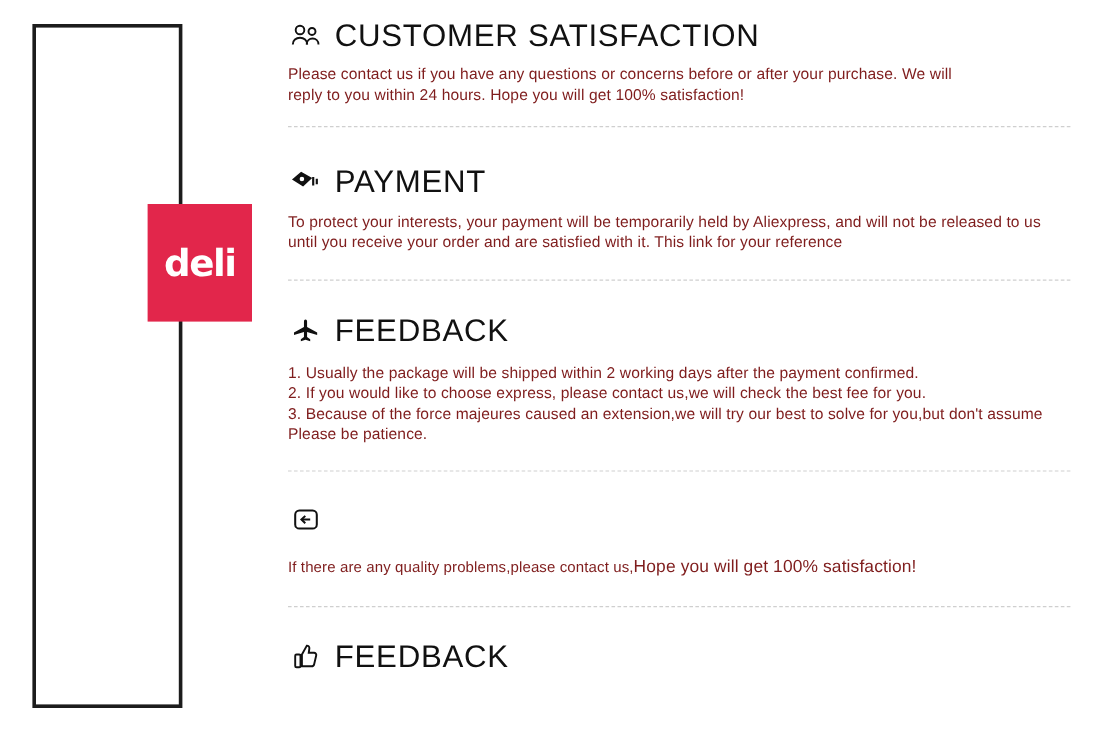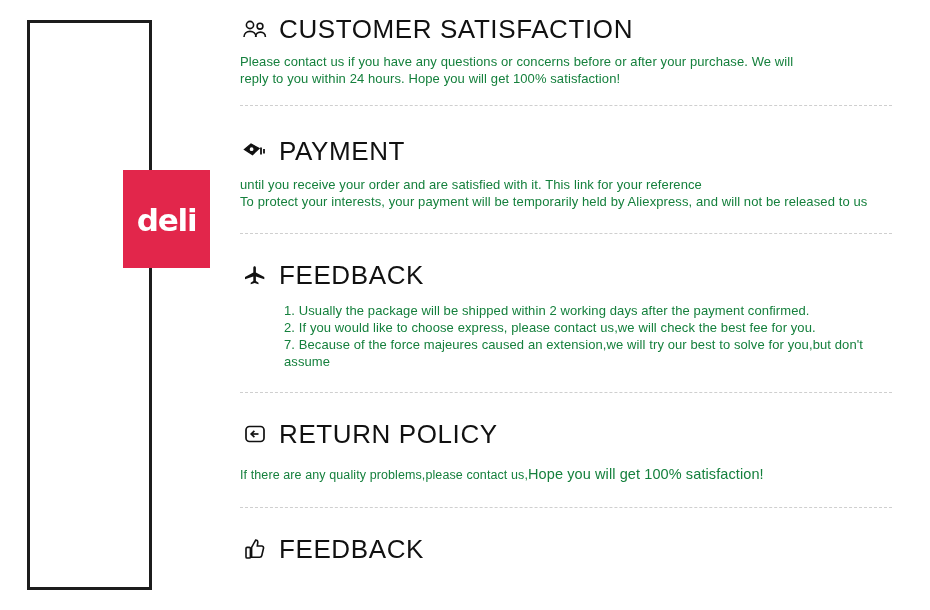--- a/index.html
+++ b/index.html
@@ -92,31 +92,31 @@
     font-weight: 400;
     letter-spacing: 0.6px;
     color: #111111;
     line-height: 30px;
     white-space: nowrap;
   }
 
   .section-body {
     font-size: 13px;
     line-height: 17px;
-    color: #15803d;
+    color: #7f1d1d;
     letter-spacing: 0.1px;
   }
   .section-body p {
     margin: 0;
   }
 
   
   .sec-satisfaction .section-body { margin-top: 9px; }
   .sec-payment     .section-body { margin-top: 10px; }
-  .sec-shipping    .section-body { margin-top: 12px; margin-left: 44px; }
+  .sec-shipping    .section-body { margin-top: 12px; }
   .sec-return      .section-body { margin-top: 17px; font-size: 13px; }
 
   .sec-payment  { margin-top: 30px; }
   .sec-shipping { margin-top: 26px; }
   .sec-return   { margin-top: 26px; }
   .sec-feedback { margin-top: 26px; }
 
   .divider {
     border: 0;
     border-top: 1px dashed #cfcfcf;
@@ -172,55 +172,55 @@
           <svg width="26" height="22" viewBox="0 0 26 22" fill="none" stroke="currentColor" stroke-width="1.7">
             <path d="M2.5 9.5 L9 4 L17 8.5 L10.5 14.5 Z" fill="currentColor" stroke="currentColor" stroke-width="1.4"></path>
             <circle cx="9.6" cy="9.2" r="2.6" fill="#ffffff" stroke="currentColor" stroke-width="1.4"></circle>
             <path d="M19 7.5 v7" stroke-width="1.8"></path>
             <path d="M22 9 v4.5" stroke-width="1.8"></path>
           </svg>
         </span>
         <span class="section-title">PAYMENT</span>
       </div>
       <div class="section-body">
+        <p>To protect your interests, your payment will be temporarily held by Aliexpress, and will not be released to us</p>
         <p>until you receive your order and are satisfied with it. This link for your reference</p>
-        <p>To protect your interests, your payment will be temporarily held by Aliexpress, and will not be released to us</p>
       </div>
     </div>
 
     <hr class="divider div-2">
 
     <div class="section sec-shipping">
       <div class="section-head">
         <span class="section-icon">
           <svg width="26" height="22" viewBox="0 0 26 22" fill="currentColor">
             <path d="M12.6 2.2c.8 0 1.3.7 1.3 1.7v4.6l8.4 4.6v2.1l-8.4-2.6v4.3l2.6 1.9v1.5l-3.9-1.2-3.9 1.2v-1.5l2.6-1.9v-4.3L3 15.2v-2.1l8.3-4.6V3.9c0-1 .5-1.7 1.3-1.7z"></path>
           </svg>
         </span>
         <span class="section-title">FEEDBACK</span>
       </div>
       <div class="section-body">
         <p>1. Usually the package will be shipped within 2 working days after the payment confirmed.</p>
         <p>2. If you would like to choose express, please contact us,we will check the best fee for you.</p>
-        <p>7. Because of the force majeures caused an extension,we will try our best to solve for you,but  don't assume</p>
+        <p>3. Because of the force majeures caused an extension,we will try our best to solve for you,but  don't assume</p>
+        <p>Please be patience.</p>
       </div>
     </div>
 
     <hr class="divider div-3">
 
     <div class="section sec-return">
       <div class="section-head">
         <span class="section-icon">
           <svg width="24" height="24" viewBox="0 0 24 24" fill="none" stroke="currentColor" stroke-width="1.7">
             <rect x="3" y="4.5" width="18" height="15" rx="3.5"></rect>
             <path d="M15.5 12 H8.6"></path>
             <path d="M11.4 8.9 L8.2 12 l3.2 3.1"></path>
           </svg>
         </span>
-        <span class="section-title">RETURN POLICY</span>
       </div>
       <div class="section-body">
         <p><span class="rp-small">If there are any quality problems,please contact us,</span><span class="rp-large">Hope you will get 100% satisfaction!</span></p>
       </div>
     </div>
 
     <hr class="divider div-4">
 
     <div class="section sec-feedback">
       <div class="section-head">

